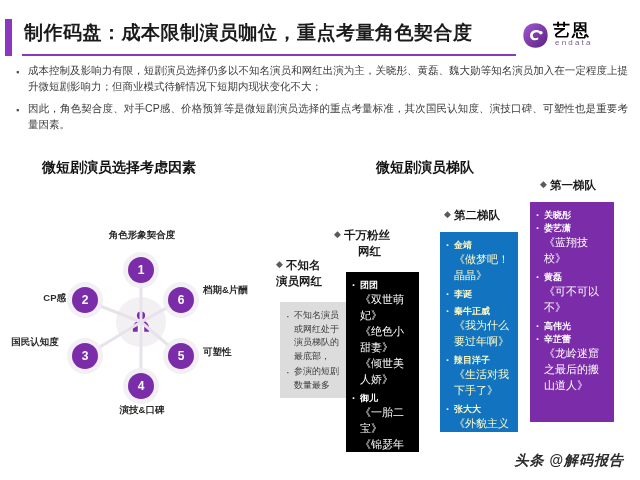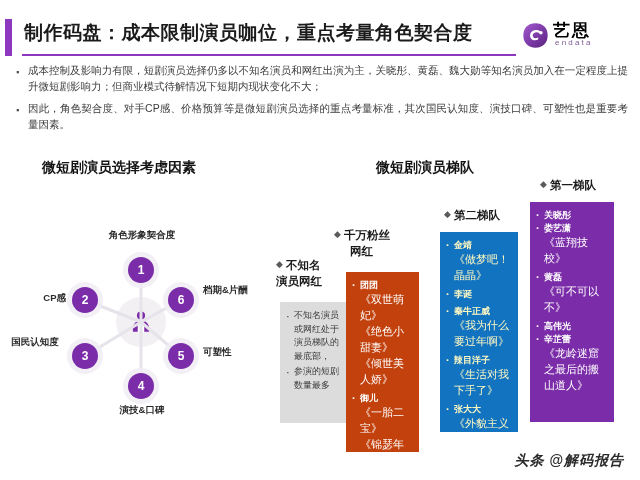--- a/index.html
+++ b/index.html
@@ -246,21 +246,21 @@
   .tier-box .plain::before {
     content: "·";
     position: absolute;
     left: 1px;
     top: -1px;
     font-size: 11px;
   }
 
   
   #tier-unknown .tier-head { left: 0;   top: 0; }
-  #tier-unknown .tier-box  { left: 4px; top: 44px; width: 72px; height: 121px;
+  #tier-unknown .tier-box  { left: 4px; top: 44px; width: 72px; height: 96px;
                              background: #dcdcdc; color: #3a3a3a; }
   #tier-unknown { left: 276px; top: 258px; }
 
   #tier-fans .tier-head { left: 0;   top: 0; }
   #tier-fans .tier-box  { left: 12px; top: 44px; width: 73px; height: 180px;
                           background: #a9a9a9; color: #ffffff; }
   #tier-fans { left: 334px; top: 228px; }
 
   #tier-second .tier-head { left: 4px; top: 0; }
   #tier-second .tier-box  { left: 0;   top: 24px; width: 78px; height: 200px;
@@ -369,23 +369,23 @@
     </div>
     <div class="tier-box" style="background: rgb(220, 220, 220); color: rgb(58, 58, 58);">
       <div class="plain">不知名演员或网红处于演员梯队的最底部，</div>
       <div class="plain">参演的短剧数量最多</div>
     </div>
   </div>
 
   <div class="tier" id="tier-fans">
     <div class="tier-head">
       <span class="dia">◆</span><span>千万粉丝</span><br>
-      <span style="margin-left:16px">网红</span>
-    </div>
-    <div class="tier-box" style="background: #c2410c; color: rgb(255, 255, 255);">
+      <span style="margin-left:24px">网红</span>
+    </div>
+    <div class="tier-box" style="background: #000000; color: rgb(255, 255, 255);">
       <div class="grp">
         <div class="nm">团团</div>
         <div class="wk">《双世萌妃》</div>
         <div class="wk">《绝色小甜妻》</div>
         <div class="wk">《倾世美人娇》</div>
       </div>
       <div class="grp">
         <div class="nm">御儿</div>
         <div class="wk">《一胎二宝》</div>
         <div class="wk">《锦瑟年华》</div>

